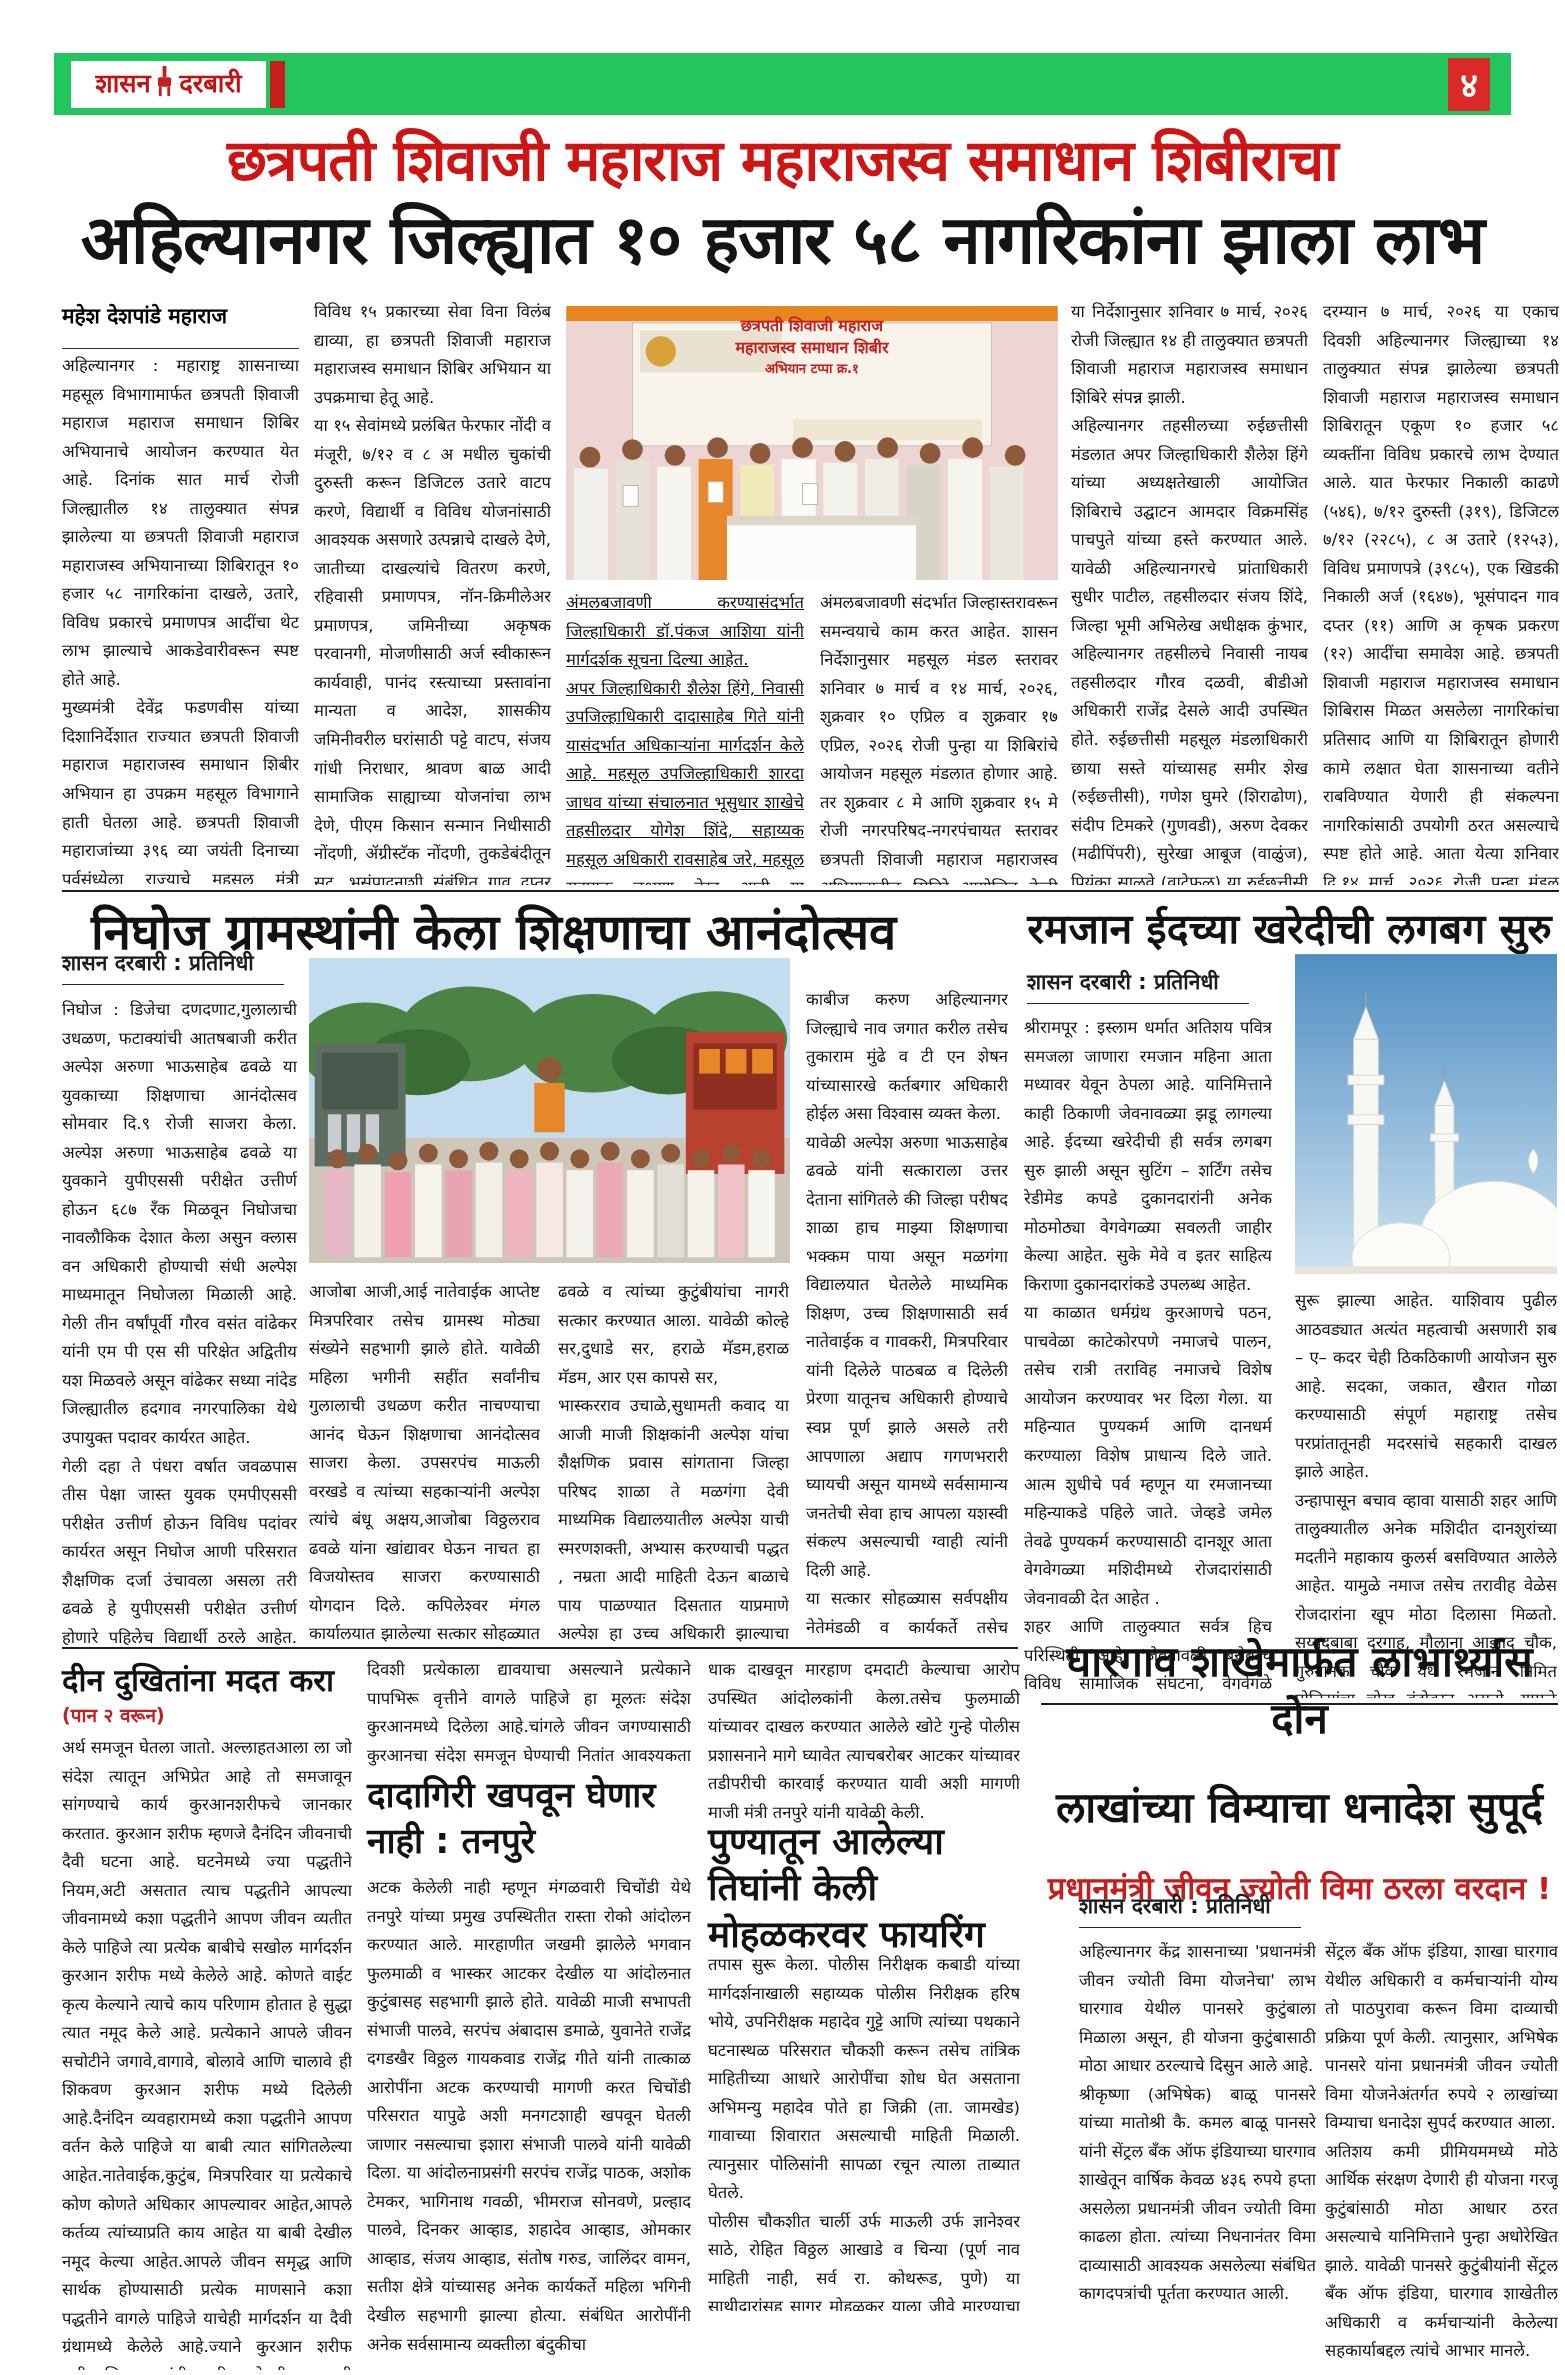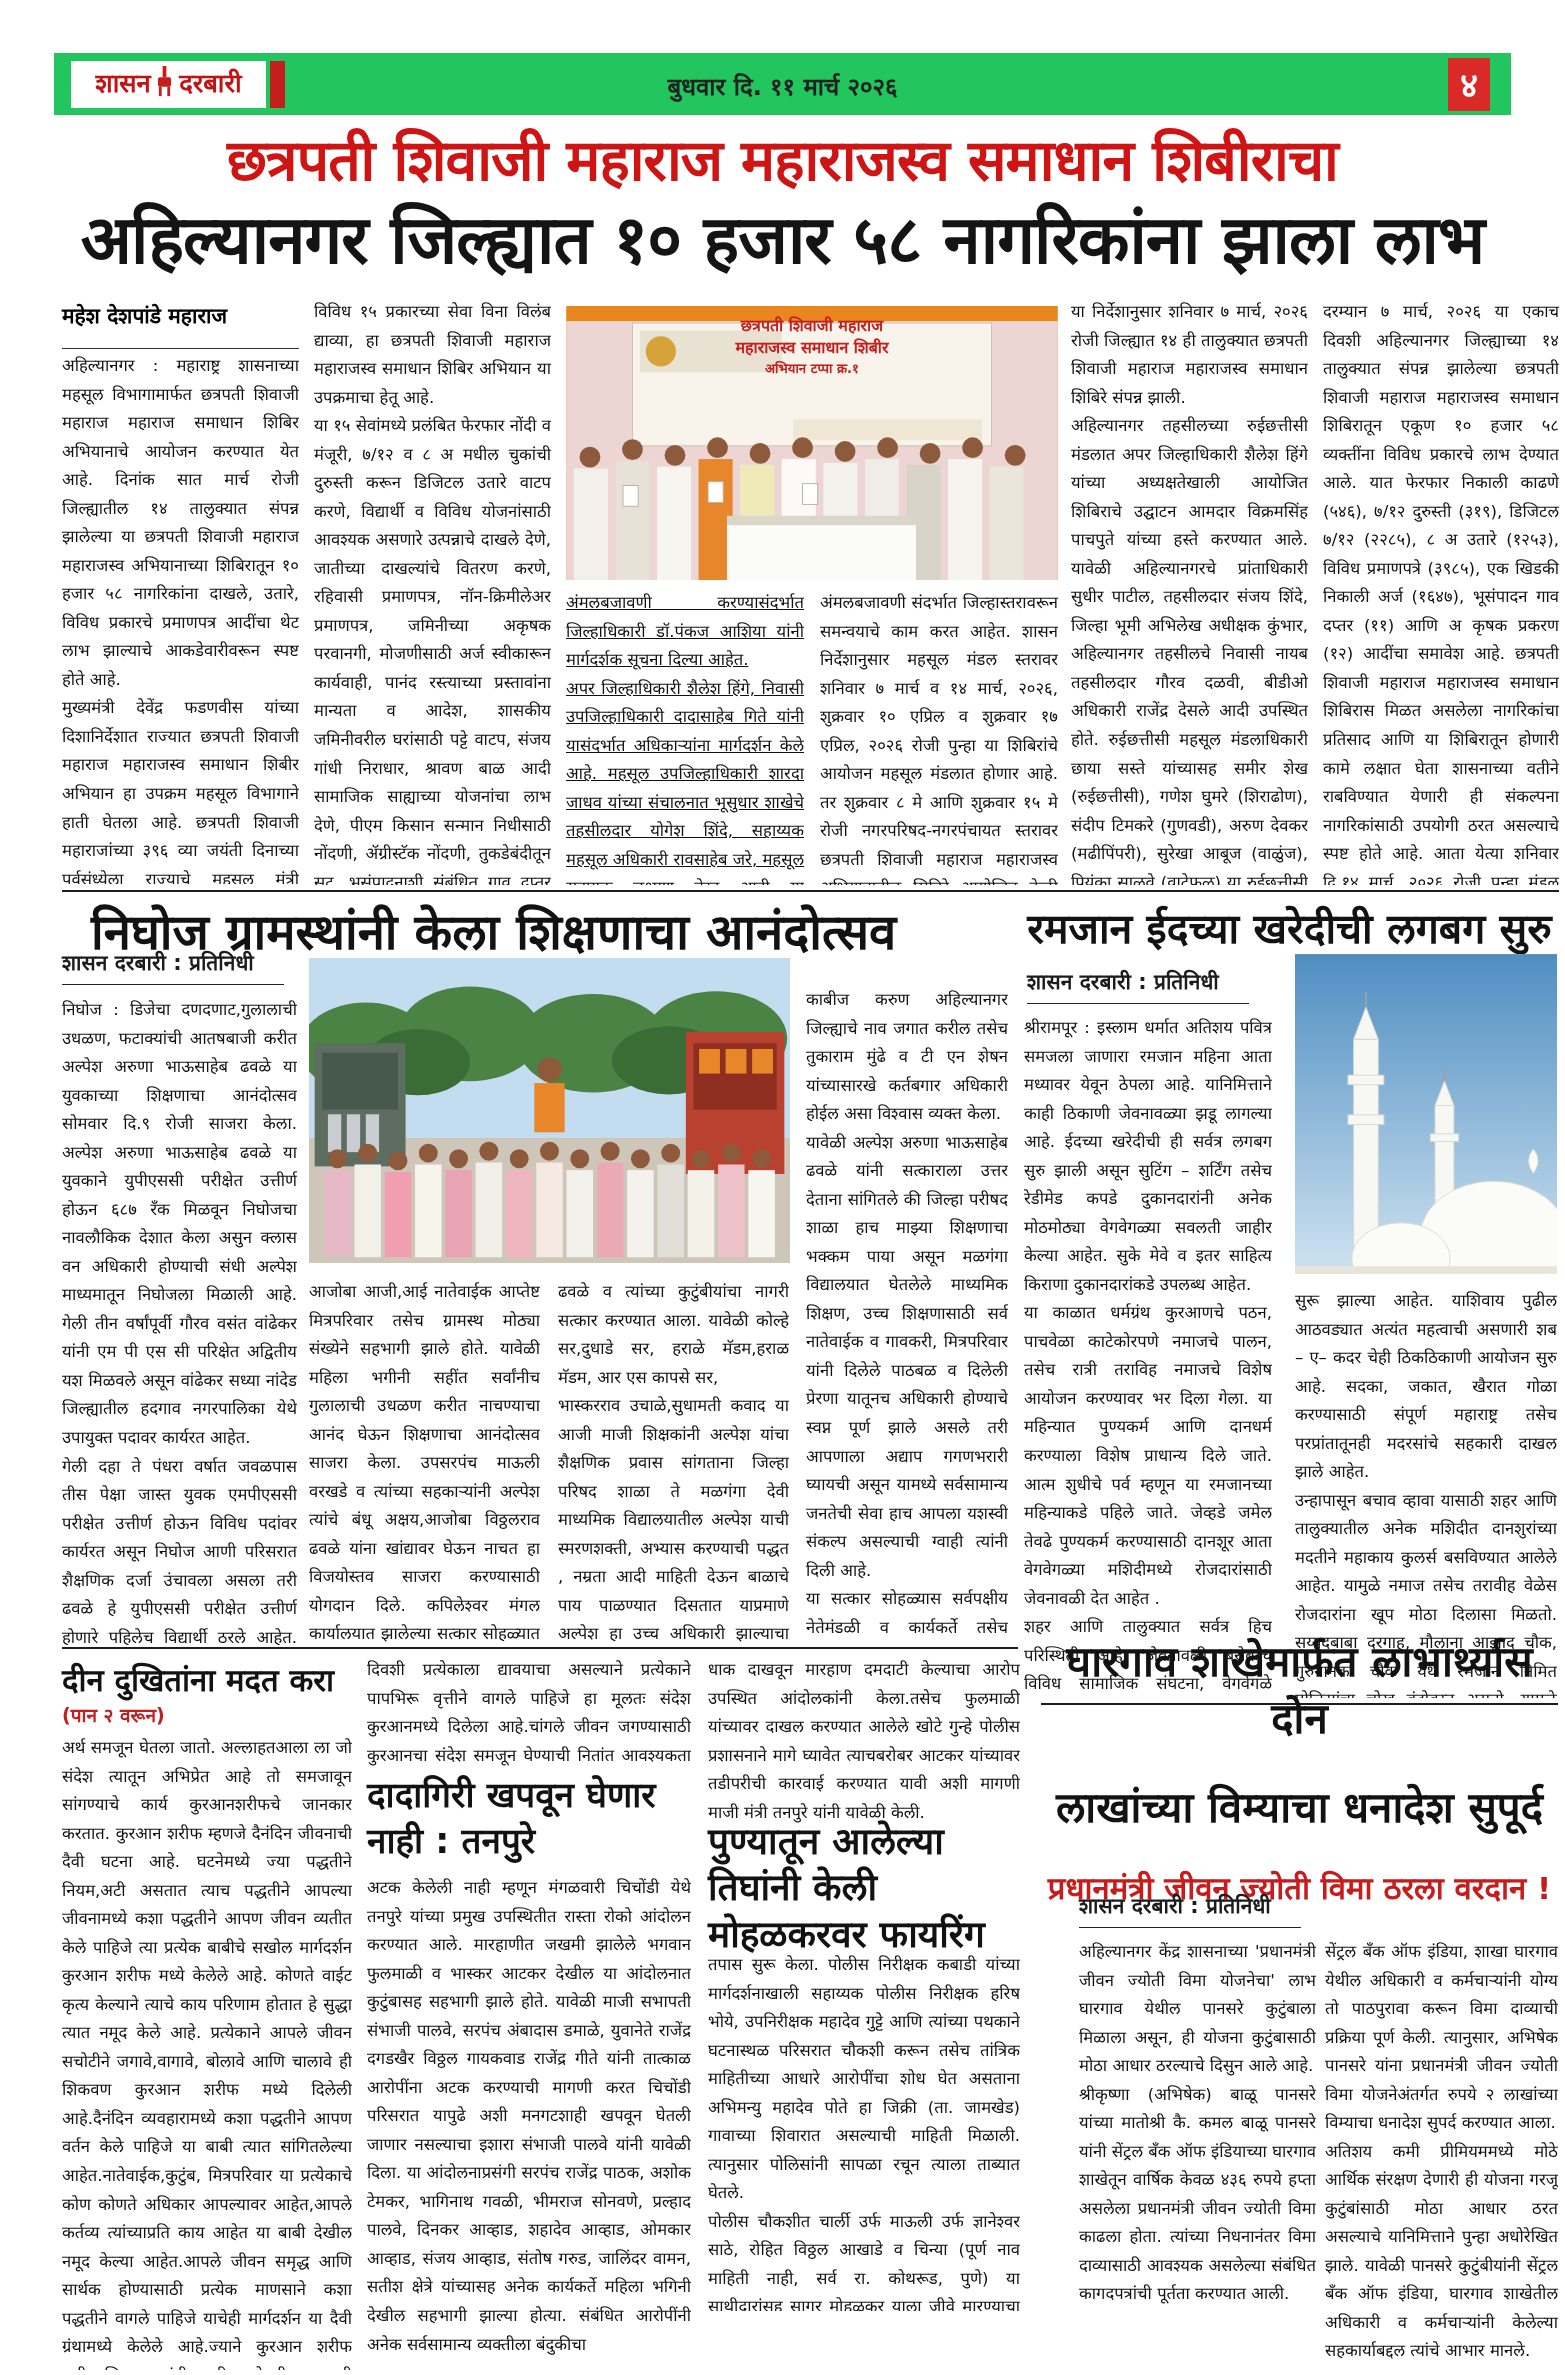--- a/index.html
+++ b/index.html
@@ -17,21 +17,21 @@
   
   .kicker{left:0;top:119px;width:100%;text-align:center;color:#ce1514;font-size:57px;font-weight:700;letter-spacing:-0.9px;}
   .mainhead{left:0;top:191px;width:100%;text-align:center;color:#141414;font-size:67px;font-weight:700;letter-spacing:-0.9px;}
   
   .col{position:absolute;text-align:justify;font-size:16.6px;line-height:1.72;color:#101010;
        overflow:hidden;white-space:pre-line;}
   .byline-red{color:#000000;font-size:21px;font-weight:700;border-bottom:1.9px solid #333;padding-bottom:19px;}
   .byline-blk{color:#1c1c1c;font-size:21px;font-weight:700;border-bottom:1.9px solid #222;padding-bottom:7.6px;}
   .rule{background:#1d1d1d;height:1.9px;}
   .sechead{font-weight:700;color:#121212;}
-  .photo{position:absolute;overflow:hidden;background:#fdba74;}
+  .photo{position:absolute;overflow:hidden;background:#e5e5e5;}
   .photo svg{display:block;}
   .banner-line{position:absolute;width:100%;text-align:center;color:#c5201d;font-weight:700;}
 </style>
 </head>
 <body>
 
 <div id="page">
 
   <div class="abs" id="header-bar">
     <div class="abs" id="logo-box">
@@ -40,21 +40,20 @@
         <svg width="17" height="32" viewBox="0 0 18 34">
             <rect x="7" y="0" width="4" height="12" fill="#c41f1c"></rect>
             <rect x="2" y="12" width="14" height="10" rx="2" fill="#c41f1c"></rect>
             <rect x="3" y="22" width="3" height="10" fill="#c41f1c"></rect>
             <rect x="12" y="22" width="3" height="10" fill="#c41f1c"></rect>
           </svg>
       </span>
       <span class="logo-word">दरबारी</span>
     </div>
     <div class="abs" id="logo-stripe"></div>
-    <div class="abs" id="header-date">बुधवार दि. ११ मार्च २०२६</div>
     <div class="abs" id="page-num">४</div>
   </div>
 
   <div class="abs kicker">छत्रपती शिवाजी महाराज महाराजस्व समाधान शिबीराचा</div>
   <div class="abs mainhead">अहिल्यानगर जिल्ह्यात १० हजार ५८ नागरिकांना झाला लाभ</div>
 
   <div class="abs byline-red" style="left:62px;top:301px;width:237px;">महेश देशपांडे महाराज</div>
   <div class="col" style="left:62px;top:352px;width:237px;height:532px;">अहिल्यानगर : महाराष्ट्र शासनाच्या महसूल विभागामार्फत छत्रपती शिवाजी महाराज महाराज समाधान शिबिर अभियानाचे आयोजन करण्यात येत आहे. दिनांक सात मार्च रोजी जिल्ह्यातील १४ तालुक्यात संपन्न झालेल्या या छत्रपती शिवाजी महाराज महाराजस्व अभियानाच्या शिबिरातून १० हजार ५८ नागरिकांना दाखले, उतारे, विविध प्रकारचे प्रमाणपत्र आदींचा थेट लाभ झाल्याचे आकडेवारीवरून स्पष्ट होते आहे.
 मुख्यमंत्री देवेंद्र फडणवीस यांच्या दिशानिर्देशात राज्यात छत्रपती शिवाजी महाराज महाराजस्व समाधान शिबीर अभियान हा उपक्रम महसूल विभागाने हाती घेतला आहे. छत्रपती शिवाजी महाराजांच्या ३९६ व्या जयंती दिनाच्या पूर्वसंध्येला राज्याचे महसूल मंत्री चंद्रशेखर बावनकुळे यांनी या लोकोपयोगी उपक्रमाची घोषणा केली. प्रशासनाने जनतेपर्यंत पोहोचावे व नागरिकांना</div>
   <div class="col" style="left:314px;top:298px;width:237px;height:587px;">विविध १५ प्रकारच्या सेवा विना विलंब द्याव्या, हा छत्रपती शिवाजी महाराज महाराजस्व समाधान शिबिर अभियान या उपक्रमाचा हेतू आहे.

